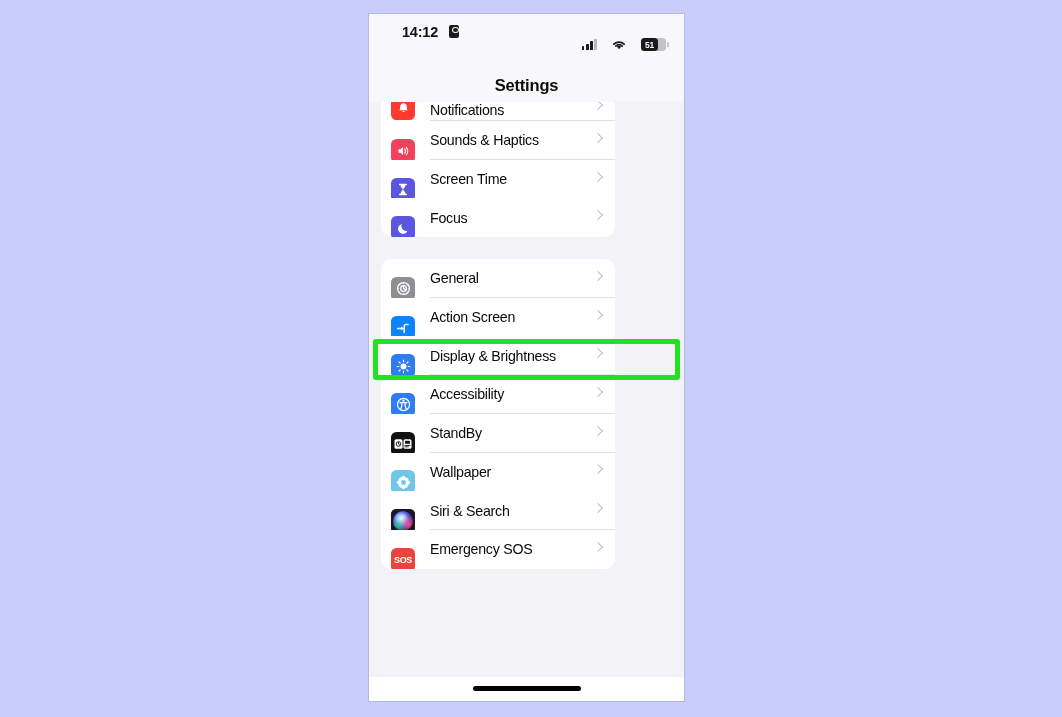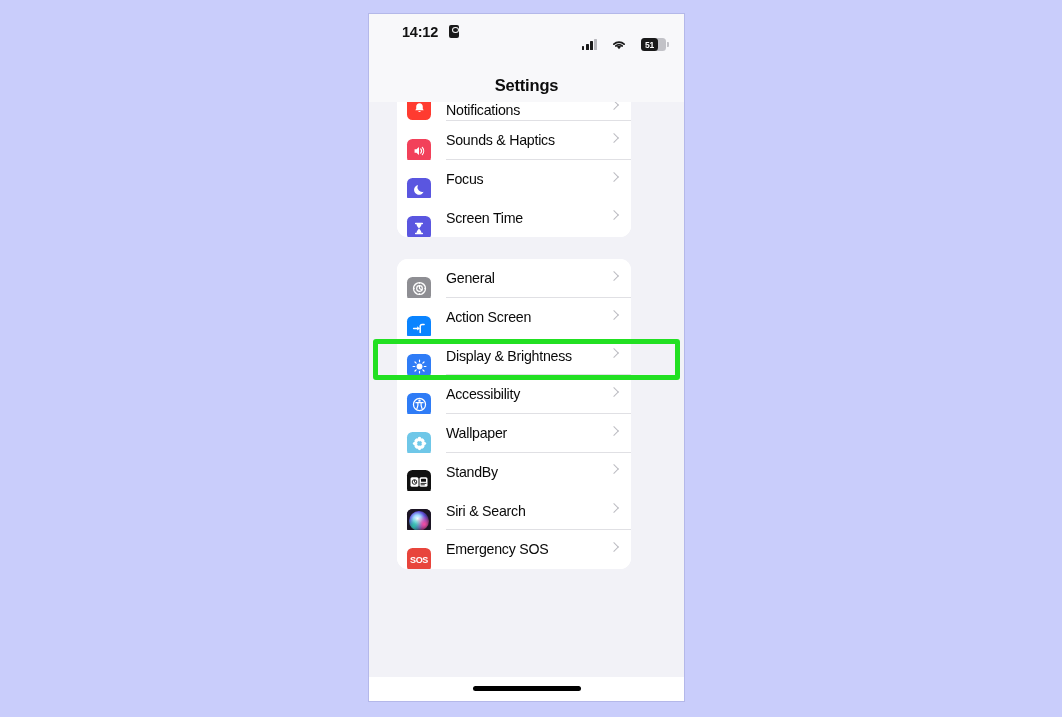--- a/index.html
+++ b/index.html
@@ -138,21 +138,21 @@
     text-align: center;
     font-size: 16.5px;
     font-weight: bold;
     color: #0d0d0d;
     letter-spacing: -0.2px;
   }
 
   
   #content {
     position: absolute;
-    left: 16px; top: 80px;
+    left: 0; top: 80px;
     width: 258px;
     height: 607px;
   }
 
   .group {
     background: #ffffff;
     border-radius: 11px;
     margin: 0 12px 22px 12px;
     overflow: hidden;
   }
@@ -303,37 +303,37 @@
             <path d="M10.9 5.6a3.6 3.6 0 0 1 0 4.8" stroke="#fff" stroke-width="1.3" fill="none" stroke-linecap="round"></path>
             <path d="M12.7 3.9a6.1 6.1 0 0 1 0 8.2" stroke="#fff" stroke-width="1.3" fill="none" stroke-linecap="round"></path>
           </svg>
         </span>
         <span class="row-label">Sounds &amp; Haptics</span>
         <span class="chevron"></span>
       </div>
 
       <div class="row">
         <span class="row-icon" style="background:#5a56e0;">
-          <svg width="15" height="15" viewBox="0 0 16 16">
-            <path d="M12.4 10.4A5.2 5.2 0 0 1 6.3 3.2a5.3 5.3 0 1 0 6.1 7.2Z" fill="#fff"></path>
-          </svg>
-        </span>
-        <span class="row-label">Focus</span>
-        <span class="chevron"></span>
-      </div>
-
-      <div class="row">
-        <span class="row-icon" style="background:#5a56e0;">
           <svg width="14" height="15" viewBox="0 0 14 16">
             <path d="M3.4 2.6h7.2M3.4 13.4h7.2" stroke="#fff" stroke-width="1.5" stroke-linecap="round"></path>
             <path d="M4.3 2.9 C4.3 6 7 7.3 7 8 C7 7.3 9.7 6 9.7 2.9 Z" fill="#fff"></path>
             <path d="M4.3 13.1 C4.3 10 7 8.7 7 8 C7 8.7 9.7 10 9.7 13.1 Z" fill="#fff"></path>
           </svg>
         </span>
         <span class="row-label">Screen Time</span>
+        <span class="chevron"></span>
+      </div>
+
+      <div class="row">
+        <span class="row-icon" style="background:#5a56e0;">
+          <svg width="15" height="15" viewBox="0 0 16 16">
+            <path d="M12.4 10.4A5.2 5.2 0 0 1 6.3 3.2a5.3 5.3 0 1 0 6.1 7.2Z" fill="#fff"></path>
+          </svg>
+        </span>
+        <span class="row-label">Focus</span>
         <span class="chevron"></span>
       </div>
     </div>
 
     <div class="group">
 
       <div class="row">
         <span class="row-icon" style="background:#8e8e93;">
           <svg width="17" height="17" viewBox="0 0 18 18">
             <circle cx="9" cy="9" r="6.3" fill="none" stroke="#fff" stroke-width="1.4"></circle>
@@ -378,55 +378,55 @@
       <div class="row">
         <span class="row-icon" style="background:#2f7cf6;">
           <svg width="17" height="17" viewBox="0 0 18 18">
             <circle cx="9" cy="9" r="6.4" fill="none" stroke="#fff" stroke-width="1.3"></circle>
             <circle cx="9" cy="4.9" r="1.25" fill="#fff"></circle>
             <path d="M5.2 7.1h7.6" stroke="#fff" stroke-width="1.3" stroke-linecap="round"></path>
             <path d="M7.3 7.6 L7.3 10 L6.3 13.4M10.7 7.6 L10.7 10 L11.7 13.4" stroke="#fff" stroke-width="1.3" fill="none" stroke-linecap="round"></path>
           </svg>
         </span>
         <span class="row-label">Accessibility</span>
+        <span class="chevron"></span>
+      </div>
+
+      <div class="row">
+        <span class="row-icon" style="background:#111111;">
+          <svg width="20" height="14" viewBox="0 0 20 14">
+            <rect x="1.5" y="2.2" width="8" height="9.6" rx="1.6" fill="#fff"></rect>
+            <rect x="10.5" y="2.2" width="8" height="9.6" rx="1.6" fill="#fff"></rect>
+            <circle cx="5.5" cy="7" r="2.3" fill="none" stroke="#111" stroke-width="0.9"></circle>
+            <path d="M5.5 5.4v1.7l1.2 0.8" stroke="#111" stroke-width="0.8" fill="none" stroke-linecap="round"></path>
+            <rect x="12" y="3.8" width="5" height="3" rx="0.6" fill="#111"></rect>
+            <path d="M12 8.4h5M12 9.8h3.4" stroke="#111" stroke-width="0.9" stroke-linecap="round"></path>
+          </svg>
+        </span>
+        <span class="row-label">StandBy</span>
         <span class="chevron"></span>
       </div>
 
       <div class="row">
         <span class="row-icon" style="background:#6fc7e8;">
           <svg width="17" height="17" viewBox="0 0 18 18">
             <g fill="#fff">
               <ellipse cx="9" cy="4.5" rx="1.9" ry="2.6"></ellipse>
               <ellipse cx="9" cy="13.5" rx="1.9" ry="2.6"></ellipse>
               <ellipse cx="4.5" cy="9" rx="2.6" ry="1.9"></ellipse>
               <ellipse cx="13.5" cy="9" rx="2.6" ry="1.9"></ellipse>
               <ellipse cx="5.8" cy="5.8" rx="2.5" ry="1.8" transform="rotate(-45 5.8 5.8)"></ellipse>
               <ellipse cx="12.2" cy="12.2" rx="2.5" ry="1.8" transform="rotate(-45 12.2 12.2)"></ellipse>
               <ellipse cx="12.2" cy="5.8" rx="2.5" ry="1.8" transform="rotate(45 12.2 5.8)"></ellipse>
               <ellipse cx="5.8" cy="12.2" rx="2.5" ry="1.8" transform="rotate(45 5.8 12.2)"></ellipse>
             </g>
             <circle cx="9" cy="9" r="2" fill="#6fc7e8"></circle>
           </svg>
         </span>
         <span class="row-label">Wallpaper</span>
-        <span class="chevron"></span>
-      </div>
-
-      <div class="row">
-        <span class="row-icon" style="background:#111111;">
-          <svg width="20" height="14" viewBox="0 0 20 14">
-            <rect x="1.5" y="2.2" width="8" height="9.6" rx="1.6" fill="#fff"></rect>
-            <rect x="10.5" y="2.2" width="8" height="9.6" rx="1.6" fill="#fff"></rect>
-            <circle cx="5.5" cy="7" r="2.3" fill="none" stroke="#111" stroke-width="0.9"></circle>
-            <path d="M5.5 5.4v1.7l1.2 0.8" stroke="#111" stroke-width="0.8" fill="none" stroke-linecap="round"></path>
-            <rect x="12" y="3.8" width="5" height="3" rx="0.6" fill="#111"></rect>
-            <path d="M12 8.4h5M12 9.8h3.4" stroke="#111" stroke-width="0.9" stroke-linecap="round"></path>
-          </svg>
-        </span>
-        <span class="row-label">StandBy</span>
         <span class="chevron"></span>
       </div>
 
       <div class="row">
         <span class="row-icon" style="background:#1c1524;">
           <svg width="24" height="24" viewBox="0 0 24 24">
             <defs>
               <radialGradient id="siriA" cx="42%" cy="40%" r="62%">
                 <stop offset="0%" stop-color="#ffffff"></stop>
                 <stop offset="32%" stop-color="#9fd9ff"></stop>

